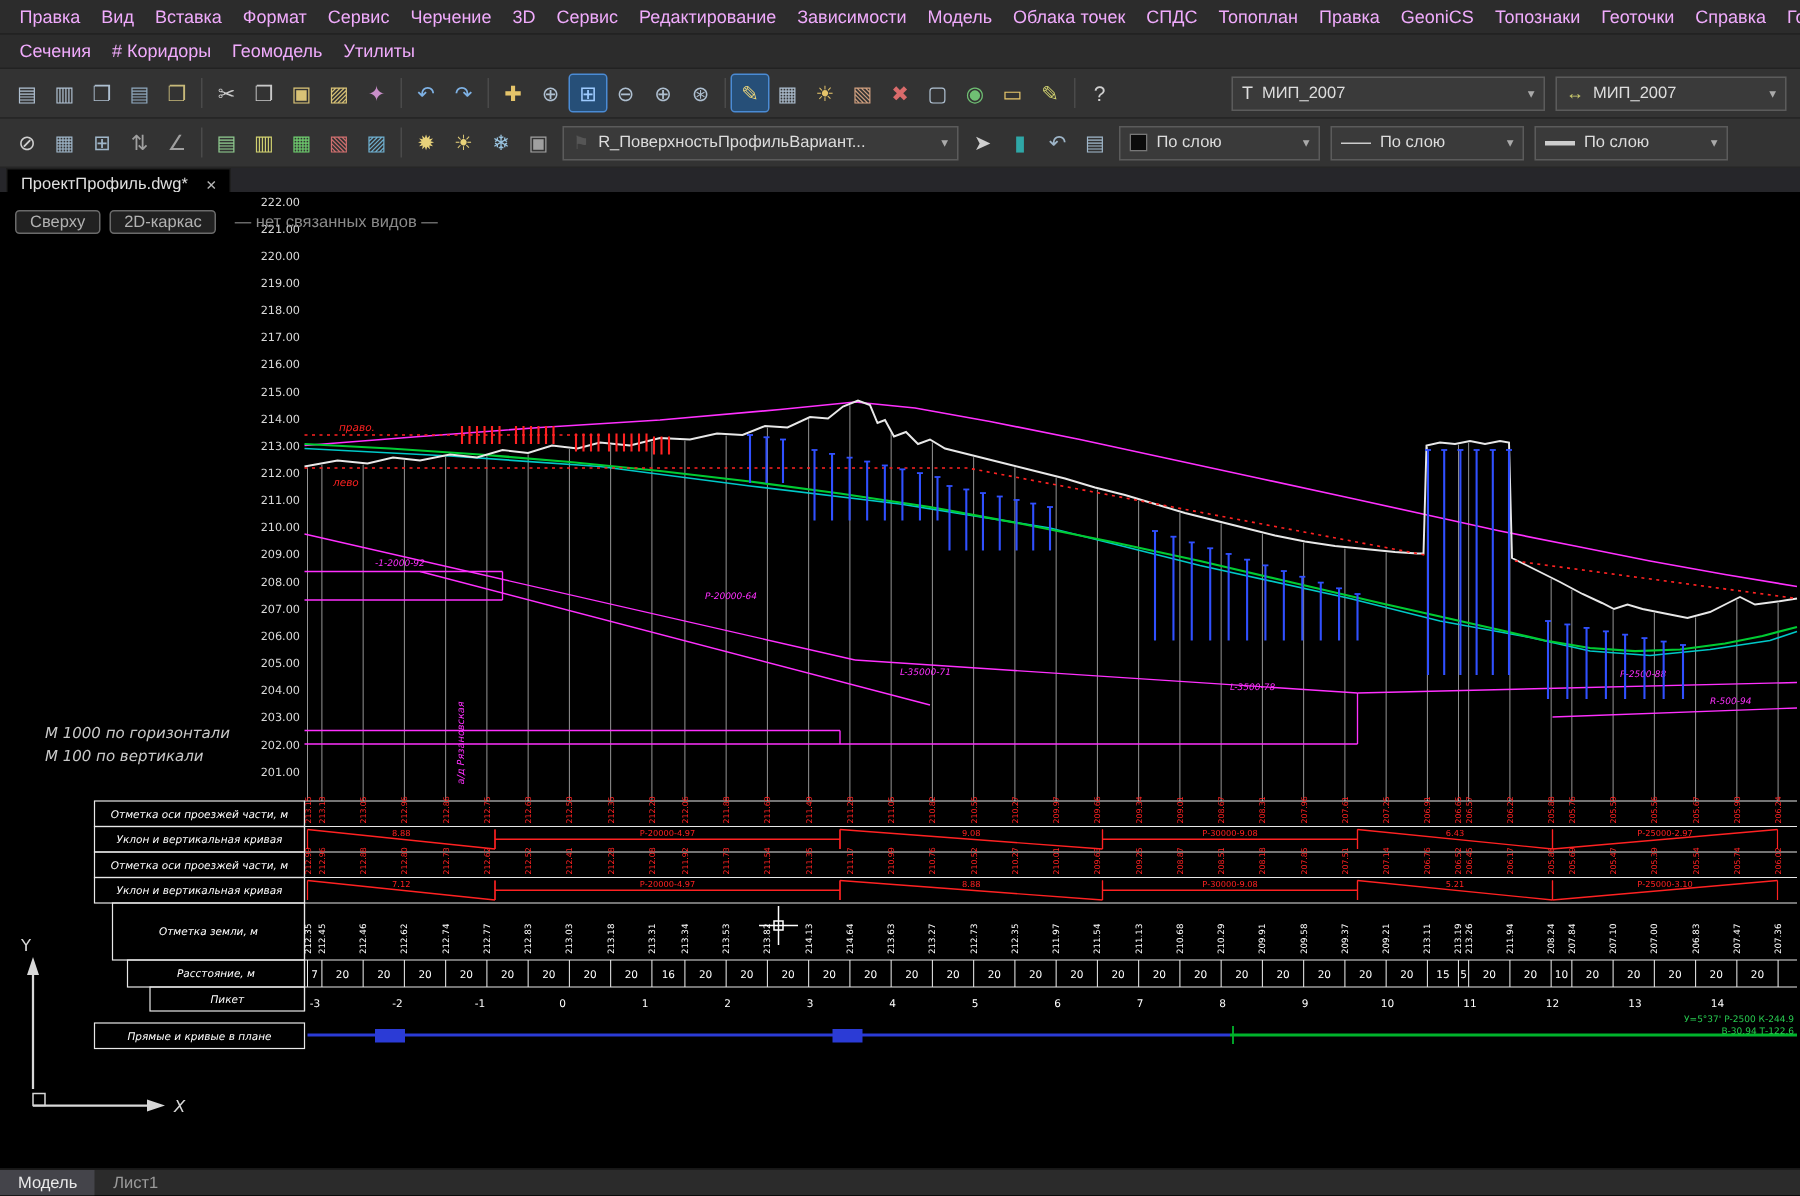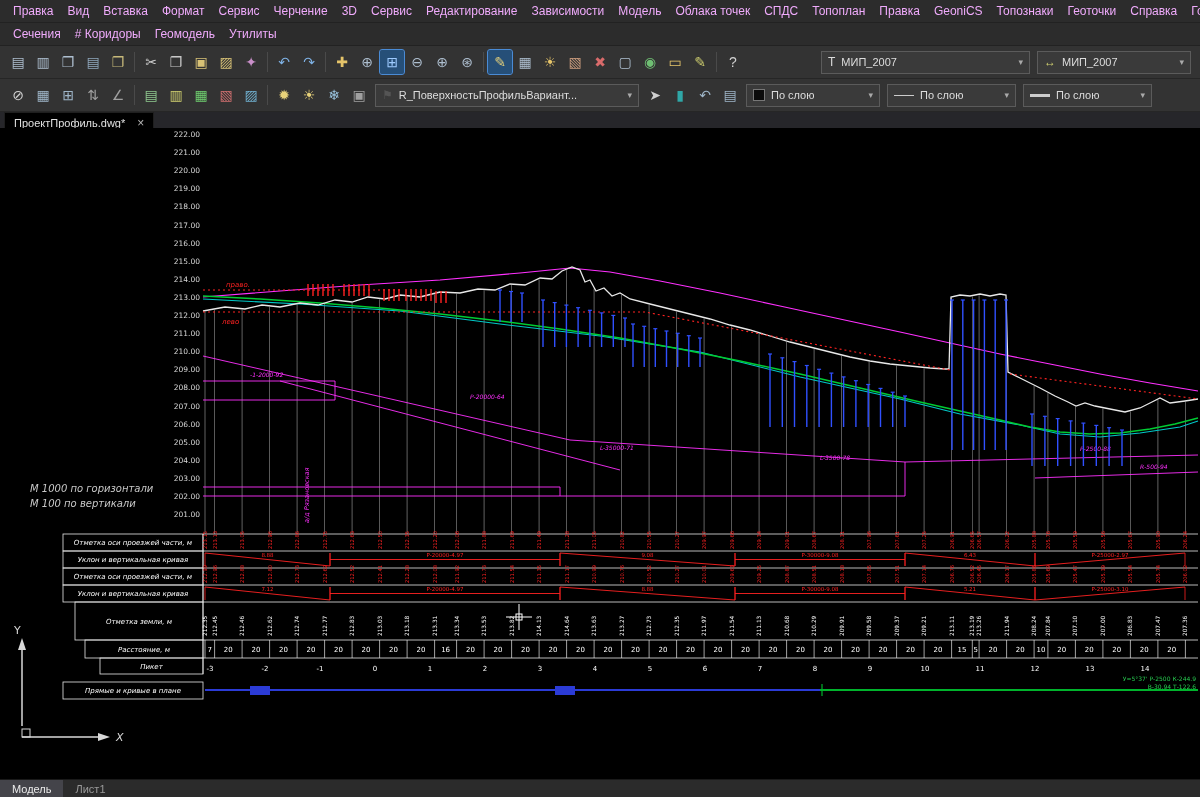--- a/index.html
+++ b/index.html
@@ -791,18 +791,23 @@
         <rect x="22" y="729" width="8" height="8" fill="none" stroke="#d8d8d8" stroke-width="1"></rect>
         <text x="14" y="634" font-size="11" fill="#d8d8d8">Y</text>
         <text x="116" y="741" font-size="11" font-style="italic" fill="#d8d8d8">X</text>
       </g>
       <g>
         <line x1="506" y1="617" x2="532" y2="617" stroke="#fff" stroke-width="1"></line>
         <line x1="519" y1="604" x2="519" y2="630" stroke="#fff" stroke-width="1"></line>
         <rect x="516" y="614" width="6" height="6" fill="none" stroke="#fff" stroke-width="1"></rect>
       </g>
     </svg>
+  <div class="vp">
+    <span class="pill">Сверху</span>
+    <span class="pill">2D-каркас</span>
+    <span class="linked">— нет связанных видов —</span>
+  </div>
 </div>
 
 <div class="statusbar">
   <div class="stab active">Модель</div>
   <div class="stab">Лист1</div>
 </div>
 
 </body></html>

